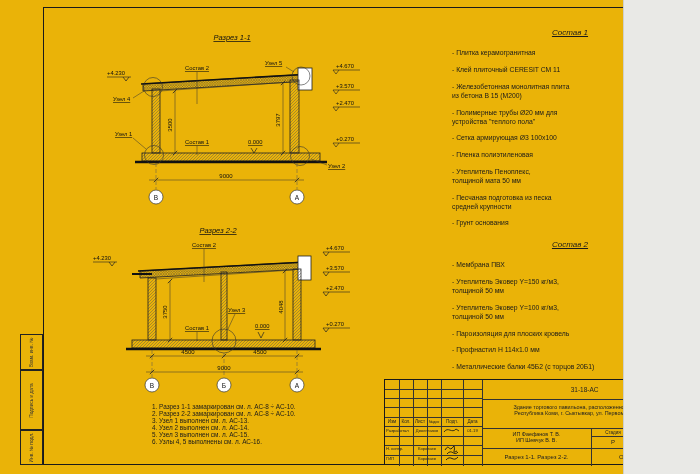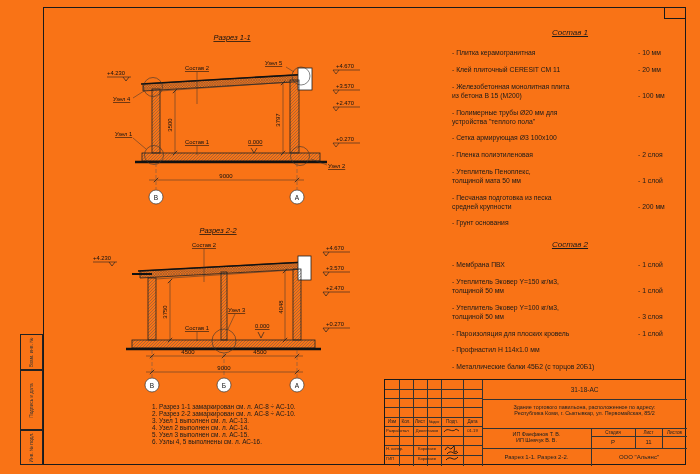--- a/index.html
+++ b/index.html
@@ -1,16 +1,16 @@
 <!DOCTYPE html>
 <html><head>
 <meta charset="utf-8">
 <style>
   html,body{margin:0;padding:0;background:#e9e9e6;}
-  #sheet{position:relative;width:700px;height:474px;background:#f97316;outline:1px solid #cfcfcb;
+  #sheet{position:relative;width:623px;height:474px;background:#eab308;outline:1px solid #cfcfcb;
          font-family:"Liberation Sans",sans-serif;color:#1a1a1a;overflow:hidden;}
   .abs{position:absolute;box-sizing:border-box;}
   
   #frame{left:43px;top:7px;width:643px;height:458px;border:1.4px solid #1a1a1a;}
   #cornerbox{left:664px;top:7px;width:22px;height:12px;border:1px solid #1a1a1a;}
   
   .sidebox{left:20px;width:23px;border:1px solid #222;display:flex;align-items:center;justify-content:center;}
   .sidebox span{transform:rotate(-90deg);white-space:nowrap;font-size:4.8px;color:#333;}
   
   .spec{width:236px;font-size:6.8px;line-height:1.3;}

